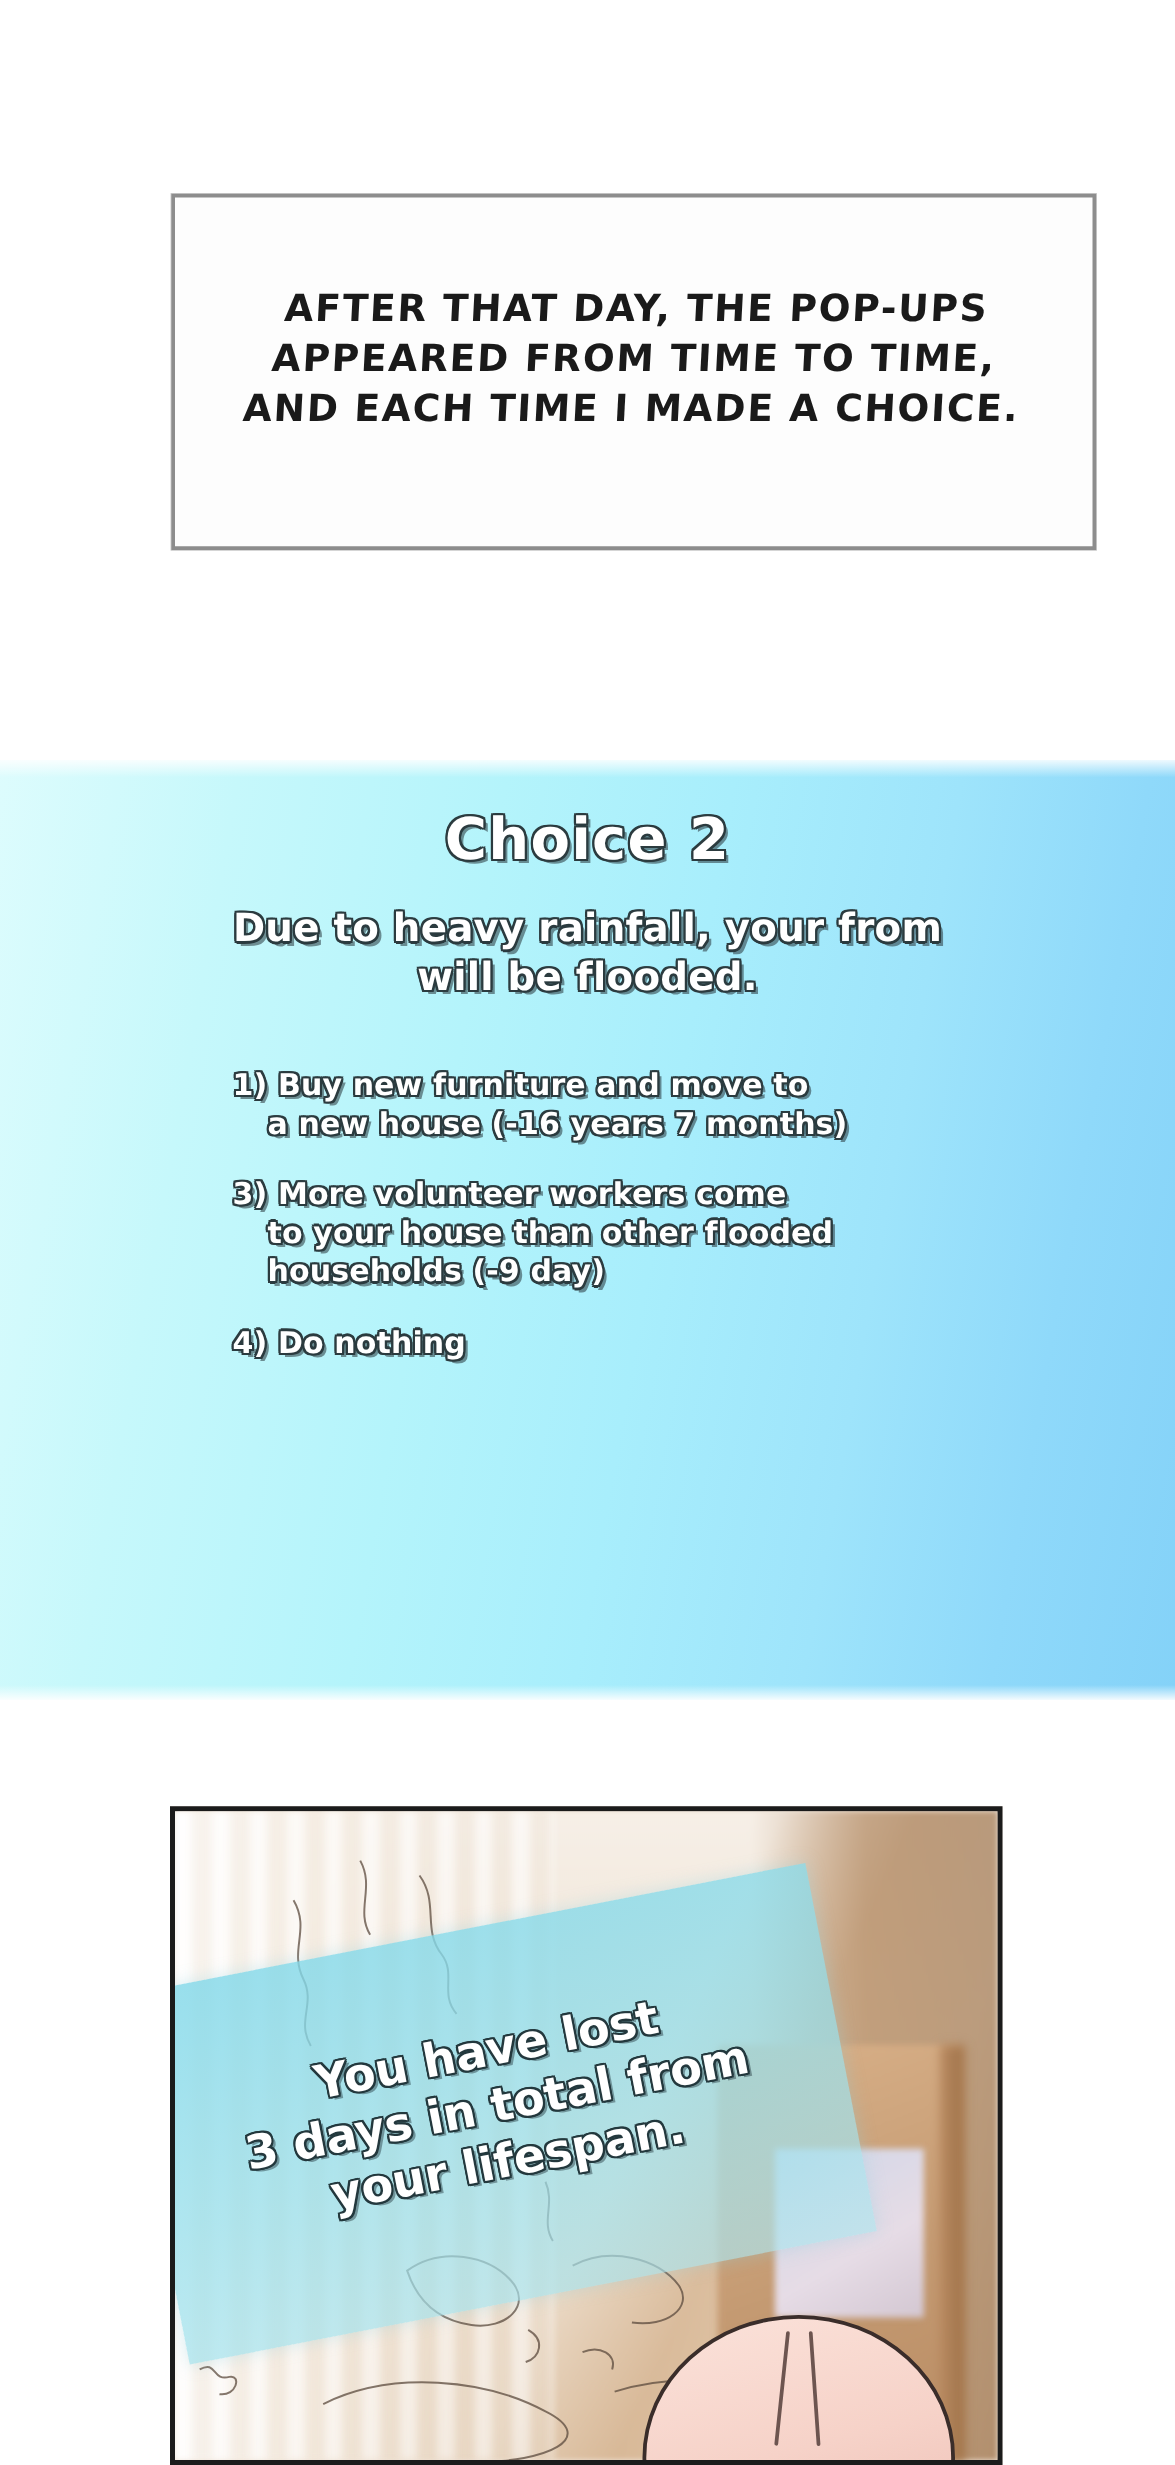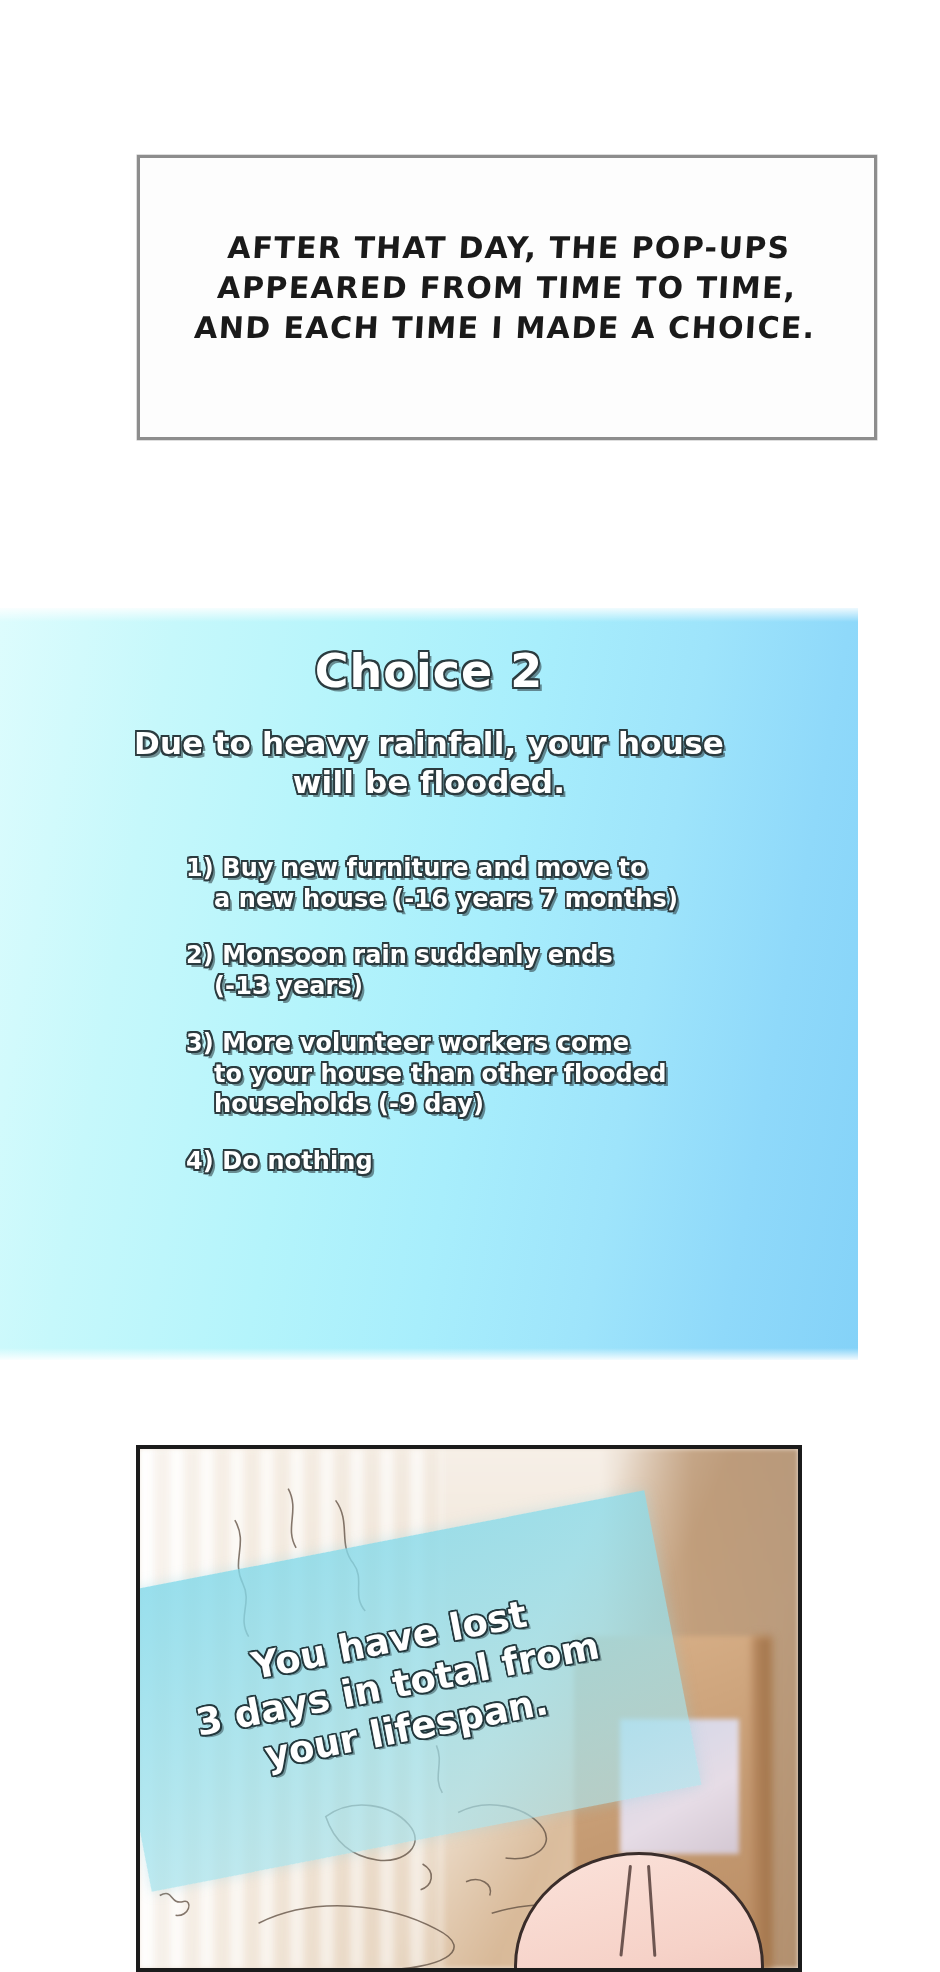--- a/index.html
+++ b/index.html
@@ -43,21 +43,21 @@
     line-height:1.33;
     color:#1a1a1a;
     white-space:pre-line;
     transform:skewX(-3deg);
   }
 
   
   #choice-panel {
     position:absolute;
     left:0; top:608px;
-    width:858px; height:752px;
+    width:940px; height:752px;
     background:
       linear-gradient(100deg,
         #ddfcfd 0%,
         #c6f8fb 18%,
         #b4f4fb 38%,
         #a8eefc 55%,
         #9ee4fb 72%,
         #8fd9fa 86%,
         #84d2f8 100%);
   }
@@ -240,28 +240,26 @@
       <div id="narration-text">AFTER THAT DAY, THE POP-UPS
 APPEARED FROM TIME TO TIME,
 AND EACH TIME I MADE A CHOICE.</div>
     </div>
   </div>
 
   <div id="choice-panel">
 
     <div id="choice-title" class="pop-text">Choice 2</div>
 
-    <div id="choice-prompt" class="pop-text">Due to heavy rainfall, your house
+    <div id="choice-prompt" class="pop-text">Due to heavy rainfall, your from
 will be flooded.</div>
 
     <div id="choice-options">
       <div class="choice-option pop-text">1) Buy new furniture and move to
 a new house (-16 years 7 months)</div>
-      <div class="choice-option pop-text">2) Monsoon rain suddenly ends
-(-13 years)</div>
       <div class="choice-option pop-text">3) More volunteer workers come
 to your house than other flooded
 households (-9 day)</div>
       <div class="choice-option pop-text">4) Do nothing</div>
     </div>
   </div>
 
   <div id="scene-panel">
     <div id="scene-frame">
 

